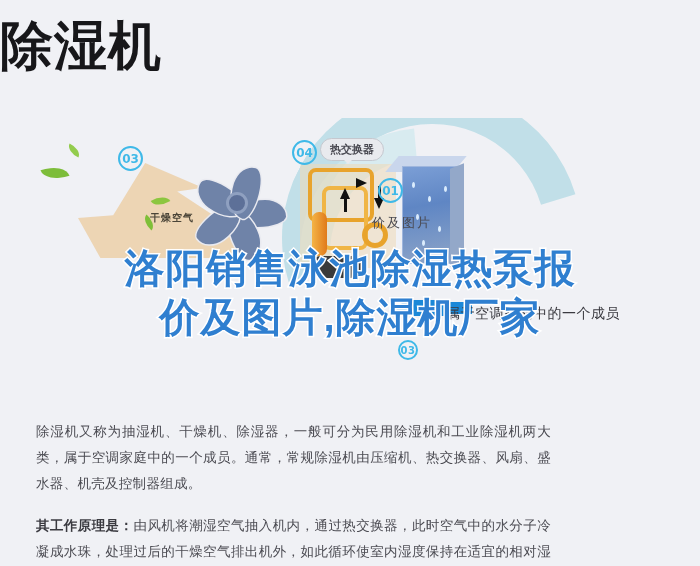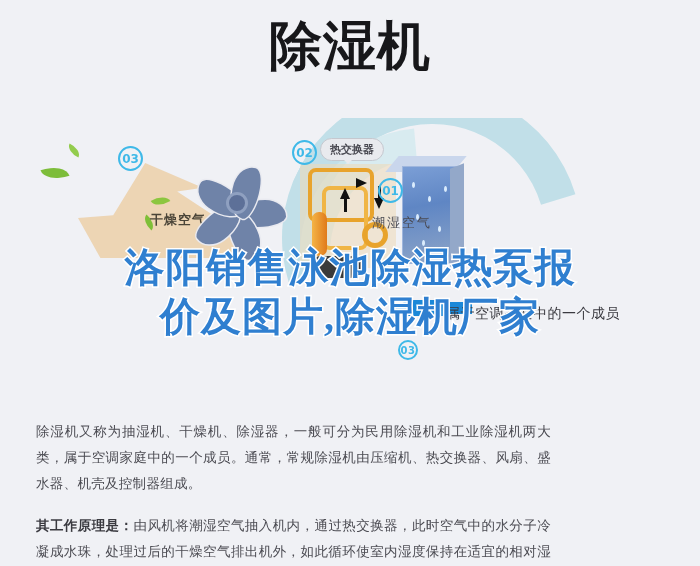--- a/index.html
+++ b/index.html
@@ -13,21 +13,21 @@
   #page{
     position:relative;
     width:700px; height:566px;
     background:#f0f1f5;
   }
 
   
   .title-block{
     position:absolute; left:0; top:18px; width:700px;
     text-align:center;
-    display:flex; justify-content:center; align-items:baseline;
+    display:flex; justify-content:space-between; align-items:baseline;
     gap:6px;
   }
   .title-part{
     font-size:53px;
     font-weight:700;
     color:#17171a;
     letter-spacing:1px;
     line-height:1.05;
     font-family:"DejaVu Sans","Liberation Sans",sans-serif;
   }
@@ -64,21 +64,21 @@
   
   .dry-arrow{
     position:absolute; left:78px; top:45px;
     width:160px; height:95px;
     background:#ecd3b0;
     clip-path:polygon(42% 0%, 78% 26%, 62% 30%, 100% 72%, 100% 100%, 14% 100%, 0 58%, 22% 55%);
     opacity:.95;
   }
   .dry-label{
     position:absolute; left:150px; top:93px;
-    font-size:13px; color:#4b4538; font-weight:600;
+    font-size:10px; color:#4b4538; font-weight:600;
     letter-spacing:1px;
   }
 
   
   .leaf{ position:absolute; background:#8cc63f; border-radius:0 100% 0 100%; }
   .leaf.l1{ left:42px; top:48px; width:26px; height:14px; transform:rotate(-18deg); background:#7dbd3a;}
   .leaf.l2{ left:67px; top:28px; width:14px; height:9px; transform:rotate(25deg); background:#93cc4d;}
   .leaf.l3{ left:152px; top:78px; width:17px; height:10px; transform:rotate(-30deg); background:#8cc63f;}
   .leaf.l4{ left:142px; top:100px; width:14px; height:9px; transform:rotate(40deg); background:#7fbf38;}
 
@@ -226,21 +226,21 @@
   .watermark{
     position:absolute; left:0; top:244px; width:700px;
     text-align:center;
     font-size:40px; font-weight:800;
     line-height:1.22;
     color:#2f7fd0;
     letter-spacing:1px;
     -webkit-text-stroke:3px #ffffff;
     paint-order:stroke fill;
     text-shadow:0 0 1px #ffffff;
-    font-family:Liberation Serif, serif;
+    font-family:Liberation Sans, sans-serif;
     z-index:30;
     pointer-events:none;
   }
   .watermark span{ display:block; }
 
   
   .body-text{
     position:absolute; left:4px; top:418px; width:579px;
     padding:0 32px;
   }
@@ -305,24 +305,24 @@
       <div class="hx-side"></div>
       <div class="drop" style="left:20px; top:26px;"></div>
       <div class="drop" style="left:36px; top:40px;"></div>
       <div class="drop" style="left:24px; top:58px;"></div>
       <div class="drop" style="left:46px; top:70px;"></div>
       <div class="drop" style="left:30px; top:84px;"></div>
       <div class="drop" style="left:52px; top:30px;"></div>
     </div>
 
     <div class="callout">热交换器</div>
-    <div class="badge b02">02</div>
+    <div class="badge b02">04</div>
 
     <div class="badge b01">01</div>
-    <div class="humid-label">潮湿空气</div>
+    <div class="humid-label">价及图片</div>
 
     <div class="intake"></div>
     <div class="intake2"></div>
 
 
     <div class="cap c2">
       <span>属于空调家庭中的一个成员</span>
     </div>
     <div class="cap c3">
       <span class="cap-badge">03</span>

